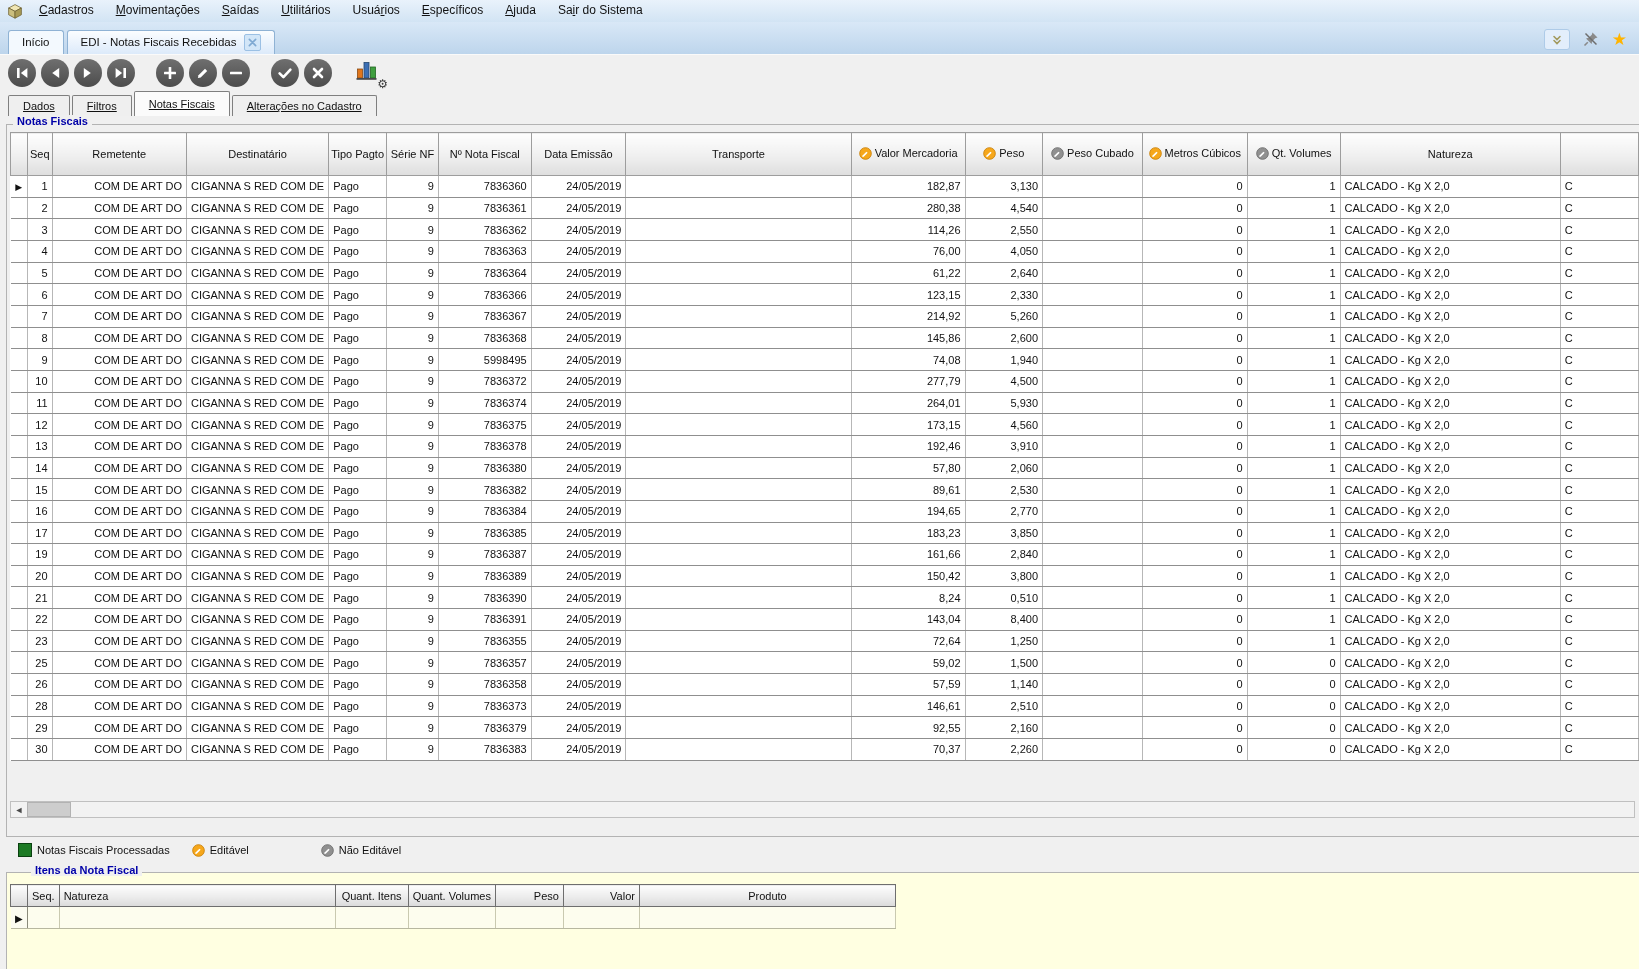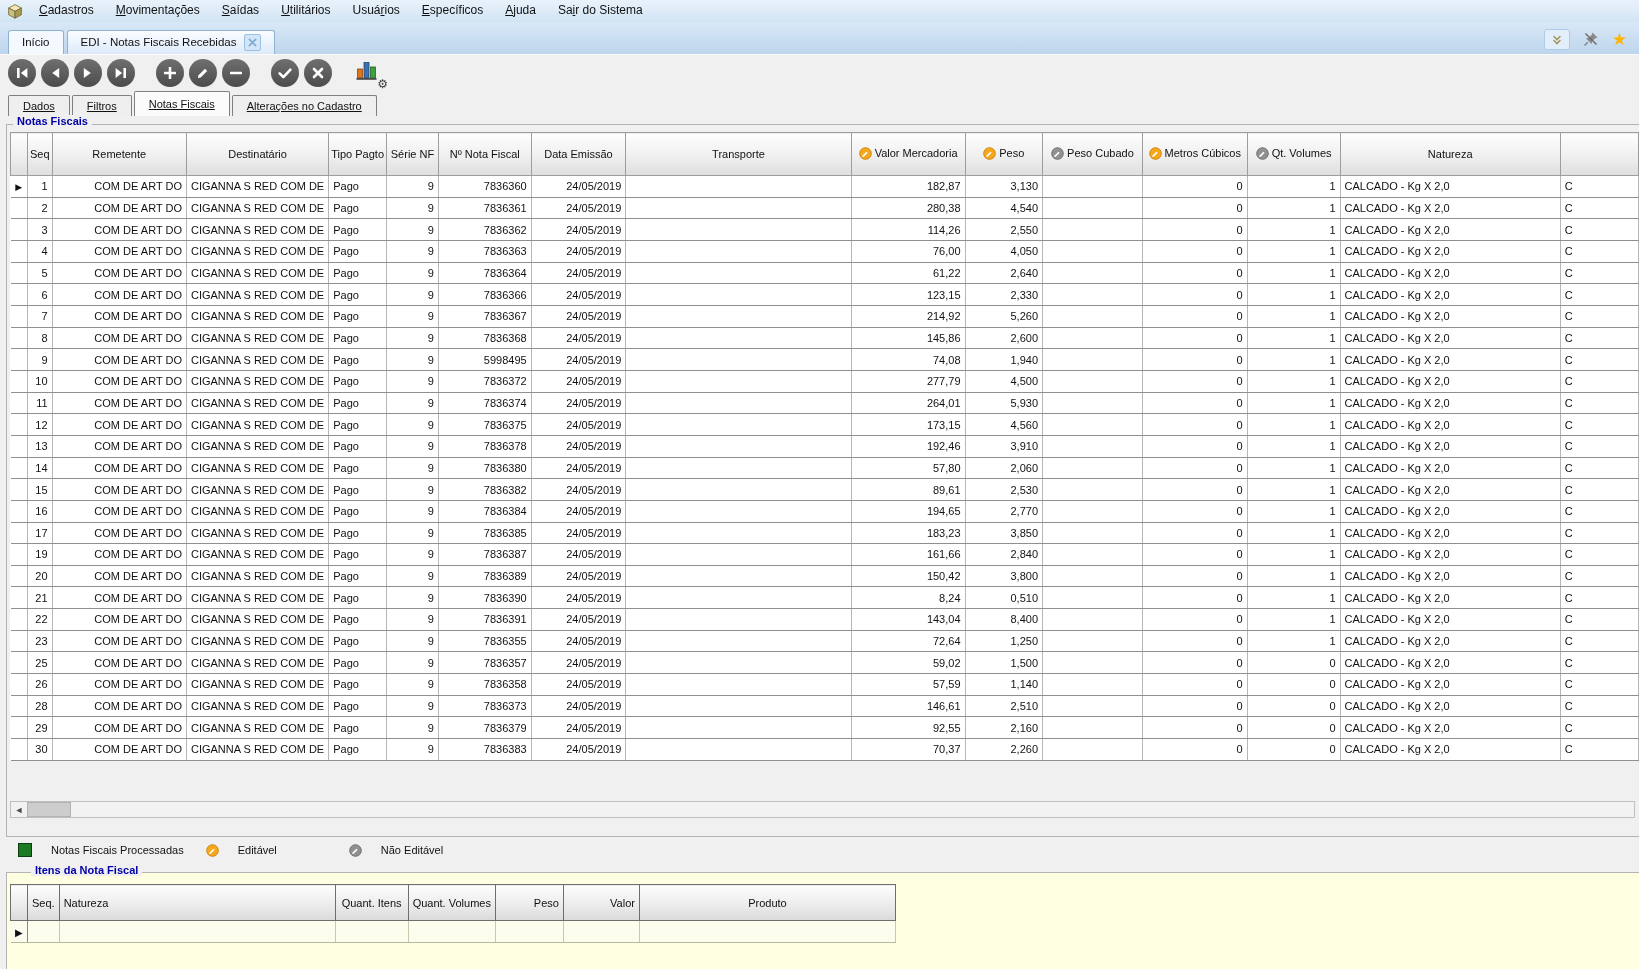--- a/index.html
+++ b/index.html
@@ -62,26 +62,26 @@
   .hicon{display:inline-block;vertical-align:-3px;margin-right:3px;}
   
   .hscroll{position:absolute;left:10px;top:801px;width:1625px;height:17px;background:#f2f2f2;
            border:1px solid #c0c0c0;box-sizing:border-box;display:flex;align-items:center;z-index:2;}
   .harrow{width:16px;height:15px;display:flex;align-items:center;justify-content:center;
           font-size:9px;color:#4a4a4a;background:#f2f2f2;}
   .hthumb{width:44px;height:15px;background:#cdcdcd;border:1px solid #b2b2b2;box-sizing:border-box;}
   
   .legend{position:absolute;left:0;top:838px;width:100%;height:24px;background:#f0f0f0;
           display:flex;align-items:center;}
-  .litem{display:flex;align-items:center;gap:19px;}
+  .litem{display:flex;align-items:center;gap:5px;}
   .greensq{width:12px;height:12px;background:#1c7a24;border:1px solid #0a4010;}
   
   .itenswrap{position:absolute;left:10px;top:884px;z-index:2;}
   table.igrid{border-collapse:collapse;table-layout:fixed;}
-  table.igrid th{height:19px;font-weight:normal;font-size:11px;padding:8px 4px;overflow:hidden;white-space:nowrap;
+  table.igrid th{height:19px;font-weight:normal;font-size:11px;padding:1px 4px;overflow:hidden;white-space:nowrap;
       border:1px solid #6e6e6e;background:linear-gradient(#fdfdfd,#ececec 55%,#dadada);}
   table.igrid td{height:21px;padding:0 4px;border-right:1px solid #c9c9b0;border-bottom:1px solid #b7b7a0;
       background:#fdfdee;overflow:hidden;}
   table.igrid td.selector{background:#fbfbf0;border-right:1px solid #8a8a7a;text-align:center;padding:0;}
   th.hl{text-align:left}th.hr{text-align:right}th.hc{text-align:center}
 </style>
 </head>
 <body>
 
 <div class="screen">

